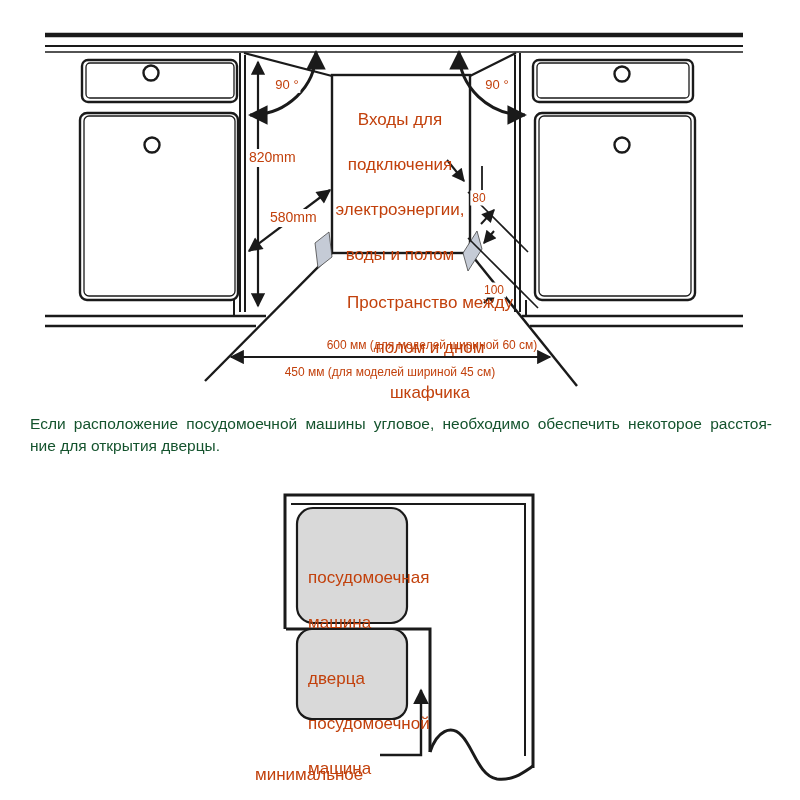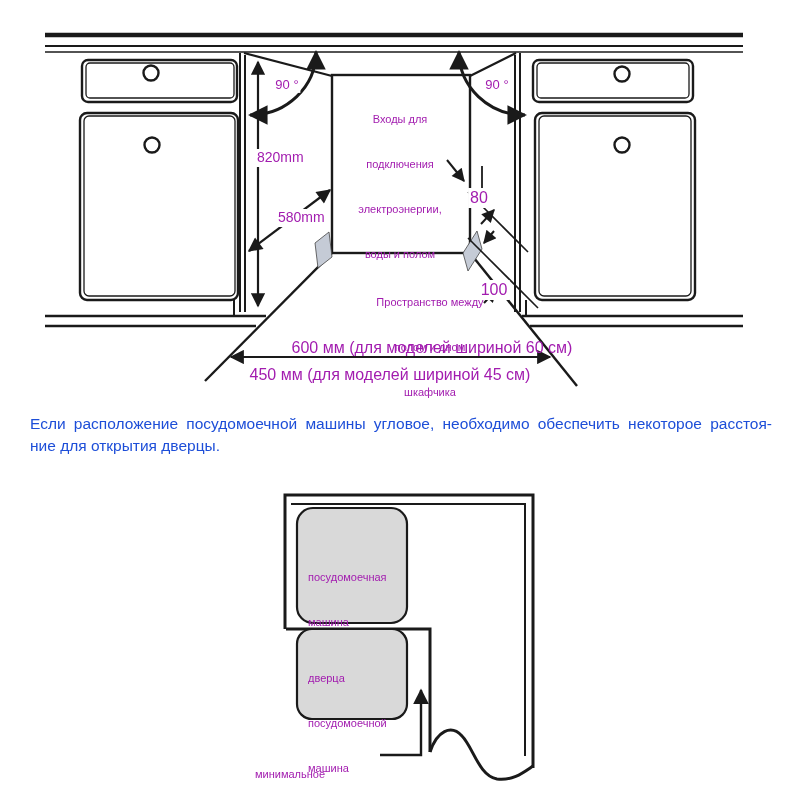--- a/index.html
+++ b/index.html
@@ -1,28 +1,28 @@
 <!DOCTYPE html>
 <html><head>
 <meta charset="utf-8">
 <style>
   html,body{margin:0;padding:0;background:#ffffff;}
   #page{position:relative;width:800px;height:800px;background:#ffffff;overflow:hidden;
         font-family:"Liberation Sans","DejaVu Sans",sans-serif;color:#1a1a1a;}
   #diagram-svg{position:absolute;left:0;top:0;}
-  .lbl{position:absolute;white-space:pre;line-height:1.25;color:#a21caf;}
+  .lbl{position:absolute;white-space:pre;line-height:1.25;color:#c2410c;}
   .halo{background:#ffffff;padding:0 2px;}
   .center{transform:translate(-50%,-50%);text-align:center;}
   .ctr-x{transform:translateX(-50%);text-align:center;}
-  .fs11{font-size:11px;line-height:15px;}
-  .fs12{font-size:16px;}
+  .fs11{font-size:17px;line-height:15px;}
+  .fs12{font-size:12px;}
   .fs13{font-size:13px;}
-  .fs14{font-size:14px;margin-left:8px;}
+  .fs14{font-size:14px;}
   #paragraph{position:absolute;left:30px;top:413px;width:742px;font-size:15.5px;
-             line-height:22px;color:#1d4ed8;}
+             line-height:22px;color:#14532d;}
   #paragraph .j{text-align:justify;text-align-last:justify;}
 </style>
 </head>
 <body>
 
 <div id="page">
 
   <svg id="diagram-svg" width="800" height="800" viewBox="0 0 800 800">
     <defs>
       <marker id="ah" viewBox="0 0 10 10" refX="9" refY="5" markerWidth="9" markerHeight="6.5" orient="auto-start-reverse">

